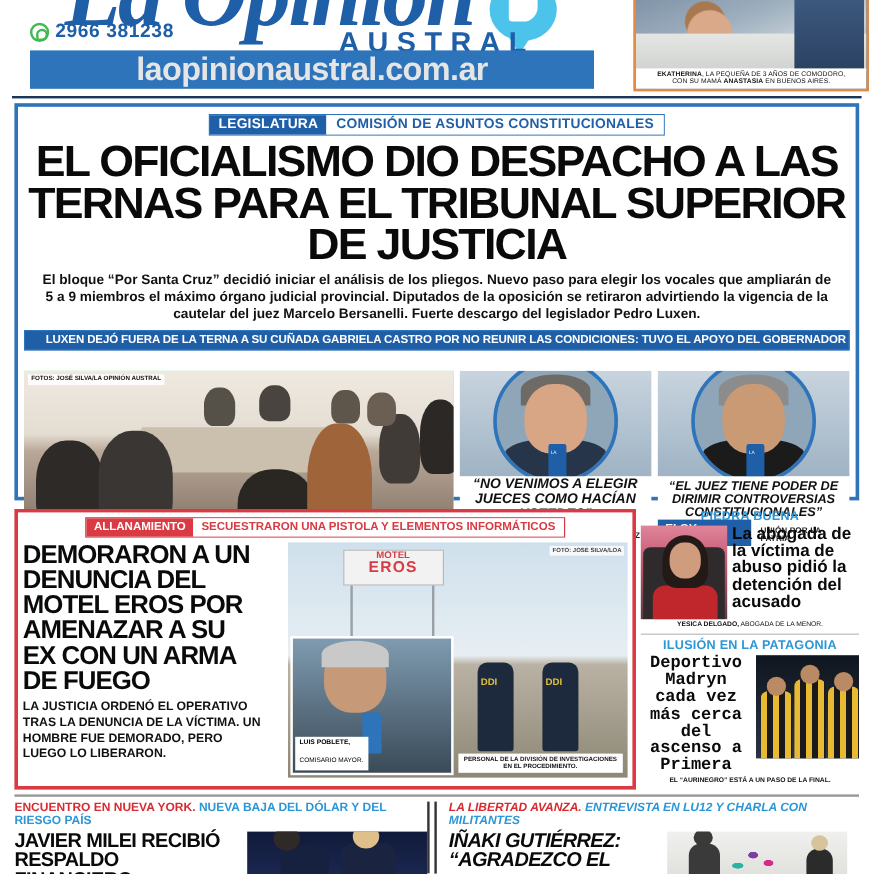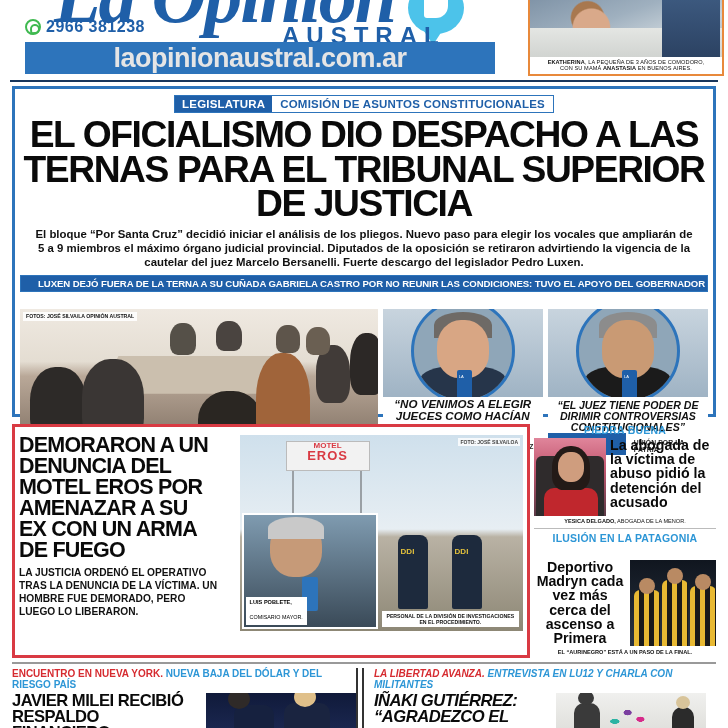--- a/index.html
+++ b/index.html
@@ -220,21 +220,21 @@
              border-radius:45%; background:#cf9d7e; }
   .rcp-hair{ position:absolute; left:18px; top:8px; width:38px; height:44px;
              border-radius:48% 48% 30% 30%; background:#231a17; }
   .rcp-jacket{ position:absolute; left:10px; bottom:0; width:54px; height:28px;
                background:#c0272d; border-radius:10px 10px 0 0; }
   .rc-head1{ flex:1; font-size:14.2px; font-weight:bold; line-height:1.0;
              text-align:left; color:#0a0a0a; }
   .rc-cap{ text-align:center; font-size:5.6px; margin-top:2px; color:#111; }
   .rc-cap b{ font-weight:bold; }
   .rc-divider{ height:1px; background:#bbb; margin:4px 0 3px; }
-  .rc-block2{ display:flex; gap:4px; margin-top:16px; }
+  .rc-block2{ display:flex; gap:4px; margin-top:2px;font-family:Liberation Mono, monospace; }
   .rc-head2{ width:92px; font-size:14.2px; font-weight:bold; line-height:1.0;
              text-align:center; color:#0a0a0a; }
   .rc-photo2{ flex:1; height:86px; position:relative; overflow:hidden;
               background:linear-gradient(180deg,#10161f,#2a3342); }
   .pl{ position:absolute; bottom:0; width:26px; height:62px;
        background:repeating-linear-gradient(90deg,#e8b933 0 5px,#1a1a1a 5px 10px);
        border-radius:6px 6px 0 0; }
   .pl-head{ position:absolute; top:-12px; left:5px; width:16px; height:16px;
             border-radius:50%; background:#b98a63; }
   .rc-cap2{ text-align:center; font-size:5.6px; font-weight:bold; margin-top:3px; color:#111; }
@@ -365,20 +365,26 @@
         <div class="qc-foot">
           <div class="qc-name">ELOY ECHAZÚ</div>
           <div class="qc-party">UNIÓN POR LA PATRIA</div>
         </div>
       </div>
 
     </div>
   </div>
 
   <div class="mid">
+    <div class="mid-kicker-row">
+      <div class="mid-kicker">
+        <div class="mk-a">ALLANAMIENTO</div>
+        <div class="mk-b">SECUESTRARON UNA PISTOLA Y ELEMENTOS INFORMÁTICOS</div>
+      </div>
+    </div>
 
     <div class="mid-body">
       <div class="mid-left">
         <div class="mid-h2">DEMORARON A UN DENUNCIA DEL MOTEL EROS POR AMENAZAR A SU EX CON UN ARMA DE FUEGO</div>
         <div class="mid-sub">LA JUSTICIA ORDENÓ EL OPERATIVO TRAS LA DENUNCIA DE LA VÍCTIMA. UN HOMBRE FUE DEMORADO, PERO LUEGO LO LIBERARON.</div>
       </div>
 
       <div class="mid-right">
         <div class="mr-top">
           <div class="motel-sign">

